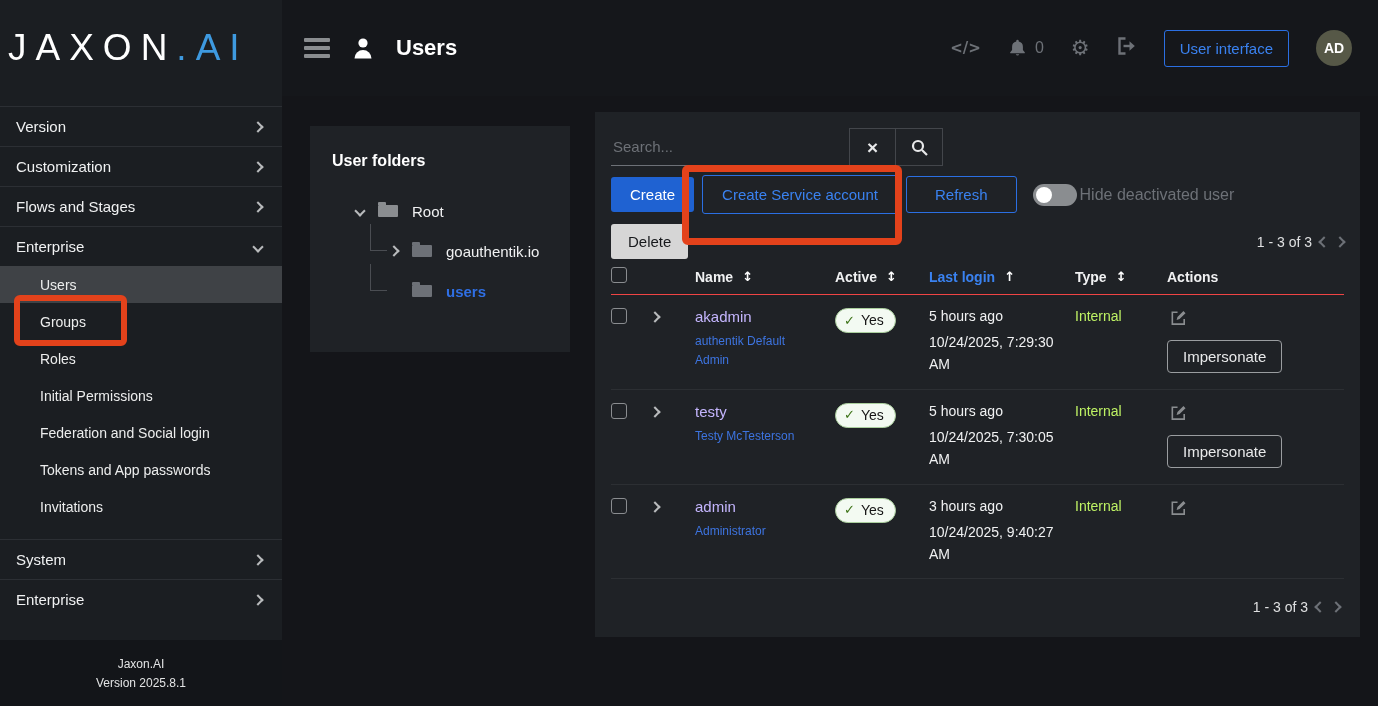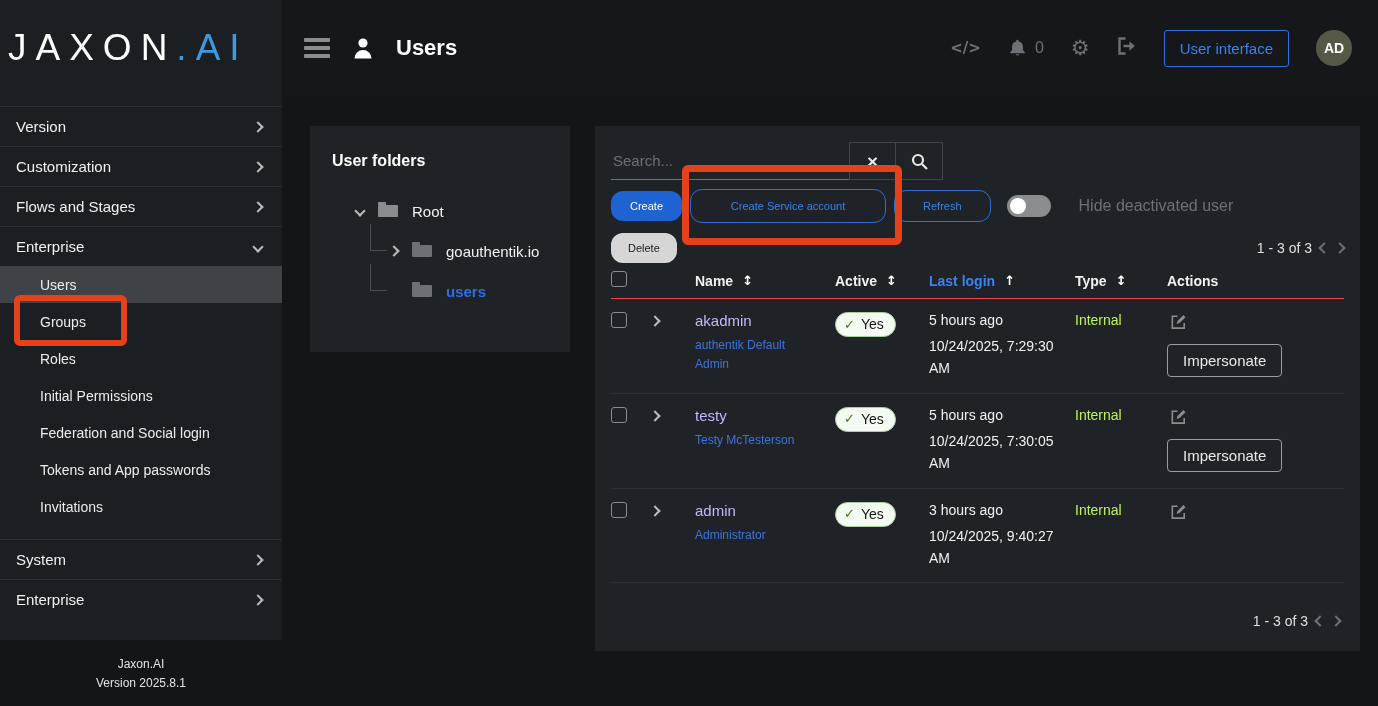--- a/index.html
+++ b/index.html
@@ -49,34 +49,34 @@
   .tree-child { position:relative; margin-left:24px; margin-top:10px; }
   .tree-child::before { content:""; position:absolute; left:-20px; top:-12px; width:16px; height:26px; border-left:1px solid #4a4d52; border-bottom:1px solid #4a4d52; }
   .folder { position:relative; width:20px; height:12px; background:#6d7177; border-radius:1px; flex:none; }
   .folder::before { content:""; position:absolute; top:-3px; left:0; width:8px; height:3px; background:#6d7177; border-radius:1px 1px 0 0; }
   .folder.open { background:#8a8d90; }
   .folder.open::before { background:#8a8d90; }
   .tree-label { color:#f0f1f2; }
   .tree-label.selected { color:#2f6fe4; font-weight:bold; }
   .chev-spacer { width:8px; flex:none; }
   
-  .table-card { position:absolute; left:595px; top:126px; width:765px; height:525px; background:#1f2226; padding:16px 16px 0 16px; z-index:2; }
+  .table-card { position:absolute; left:595px; top:112px; width:765px; height:525px; background:#1f2226; padding:16px 16px 0 16px; z-index:2; }
   .search-row { display:flex; height:38px; width:332px; }
   .search-input { flex:1; background:transparent; border:none; border-bottom:1px solid #6d7177; color:#e8e9ea; font-size:15px; padding:0 8px 0 2px; font-family:inherit; outline:none; }
   .search-input::placeholder { color:#6d7177; }
   .icon-cell { width:47px; border:1px solid #43464b; display:flex; align-items:center; justify-content:center; cursor:pointer; background:transparent; }
   .icon-cell + .icon-cell { border-left:none; }
   .clear-glyph { color:#e8e9ea; font-size:19px; font-weight:bold; line-height:1; }
   .buttons-row { margin-top:9px; display:flex; align-items:center; }
-  .btn { font-family:inherit; font-size:11px; border-radius:12px; cursor:pointer; }
+  .btn { font-family:inherit; font-size:15px; border-radius:3px; cursor:pointer; }
   .btn-primary { background:#1f62d2; color:#fff; border:none; padding:9px 19px; }
   .btn-outline { background:transparent; color:#3a82f0; border:1px solid #2b6fe2; padding:9px 24px; }
   .btn-csa { margin-left:8px; width:196px; padding:10px 0; text-align:center; }
   .btn-refresh { margin-left:8px; padding:9px 28px; }
-  .toggle-wrap { display:flex; align-items:center; gap:28px; margin-left:16px; }
+  .toggle-wrap { display:flex; align-items:center; gap:3px; margin-left:16px; }
   .toggle { width:44px; height:22px; border-radius:11px; background:#8a8d90; position:relative; cursor:pointer; flex:none; }
   .toggle::after { content:""; position:absolute; left:3px; top:3px; width:16px; height:16px; border-radius:50%; background:#fff; }
   .toggle-label { color:#6d7177; font-size:16px; }
   .delete-row { margin-top:10px; display:flex; align-items:center; }
   .btn-delete { background:#d6d6d6; color:#17191c; border:none; padding:9px 17px; }
   .pagination { margin-left:auto; display:flex; align-items:center; gap:8px; font-size:14px; color:#dfe0e1; }
   .pag-chev { border-color:#6d7177; cursor:pointer; }
   
   .t-head, .t-row { display:grid; grid-template-columns:40px 44px 140px 94px 146px 92px 1fr; align-items:center; }
   .t-head { margin-top:8px; padding-bottom:8px; border-bottom:1px solid #ef4444; font-size:14px; font-weight:bold; color:#f0f1f2; }

